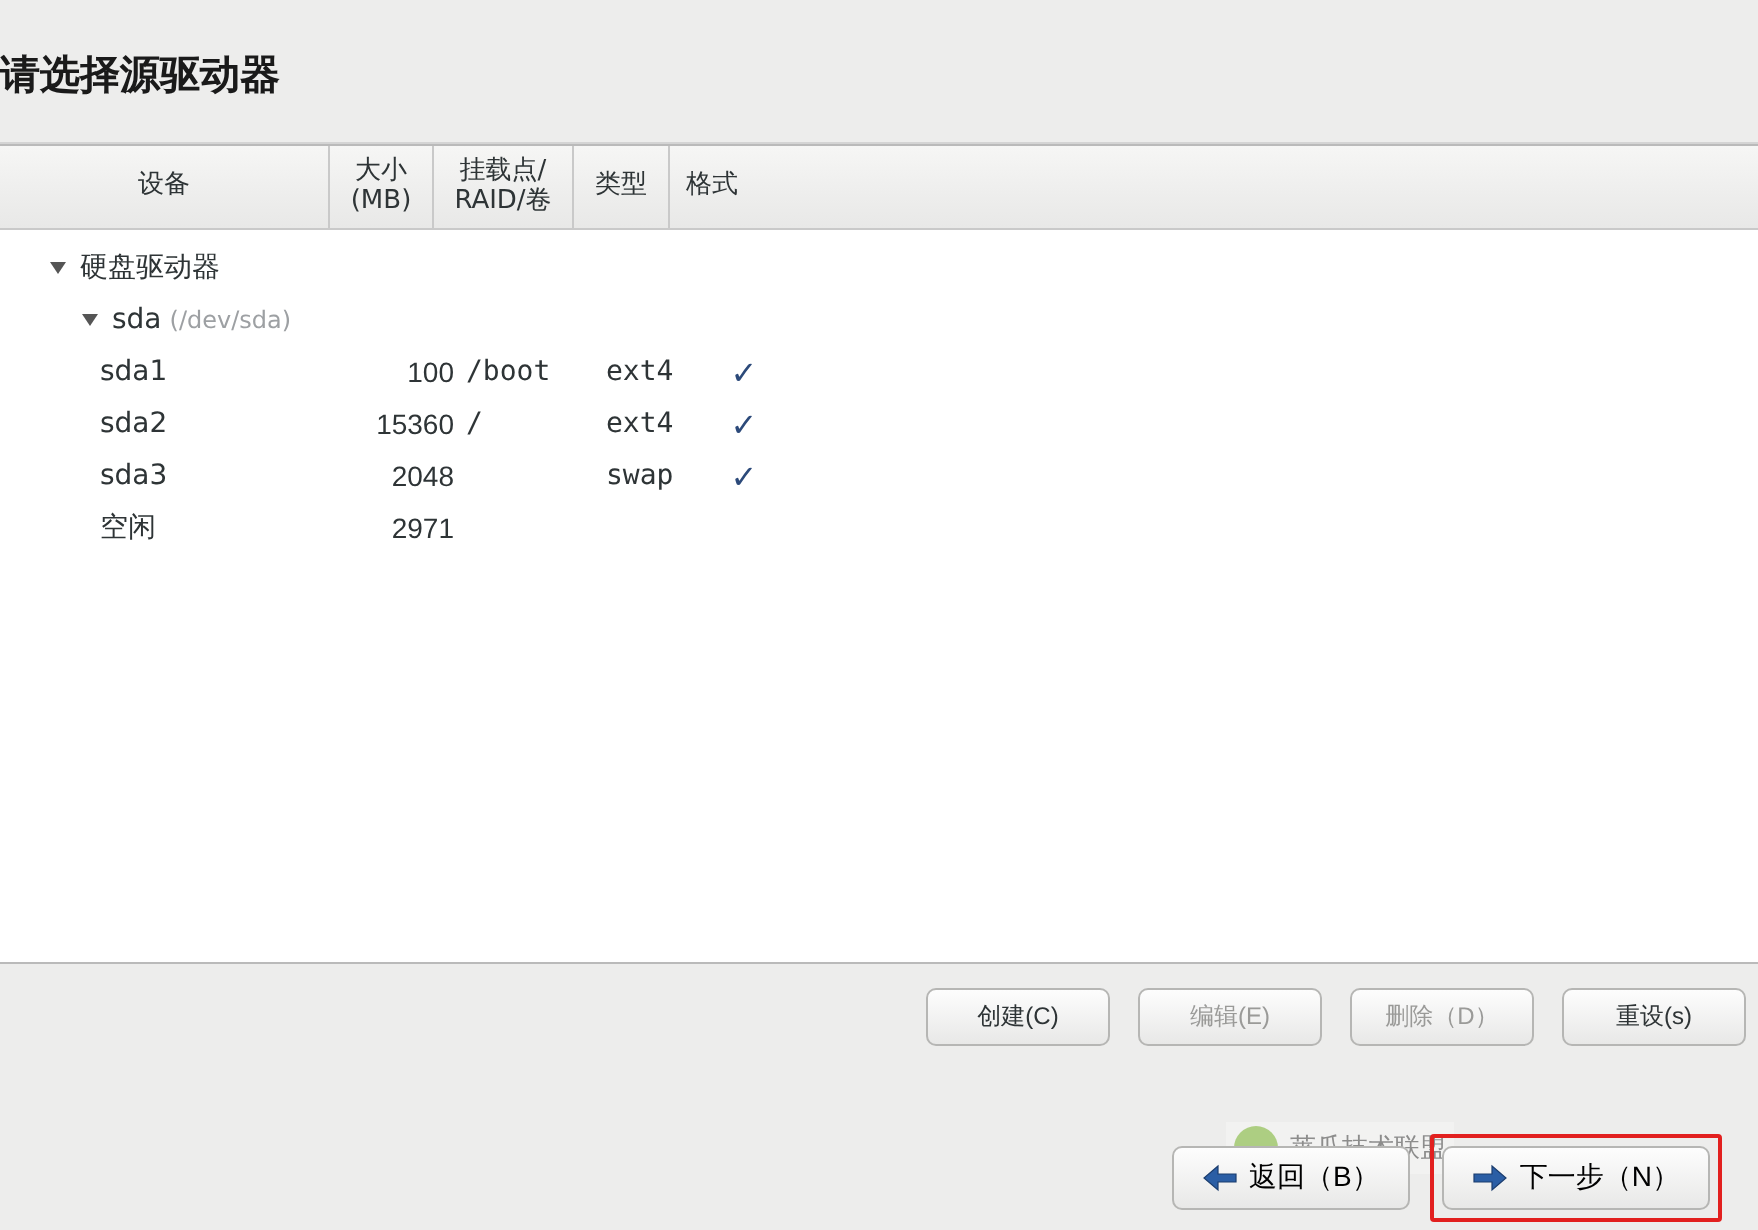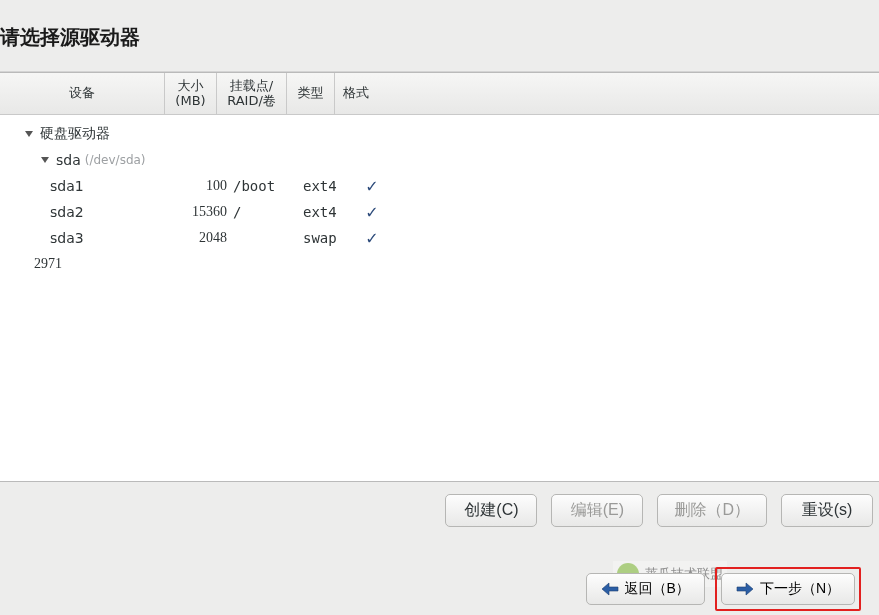--- a/index.html
+++ b/index.html
@@ -55,21 +55,21 @@
   .tree { padding: 6px 0; }
   .row {
     display: flex;
     align-items: center;
     height: 26px;
     font-size: 14px;
     margin-left: 16px;
   }
   .cell { display: flex; align-items: center; }
   .cell.device { width: 165px; }
-  .cell.size   { width: 52px; justify-content: flex-end; padding-right: 6px; font-family: Liberation Serif, serif; }
+  .cell.size   { width: 52px; justify-content: flex-end; padding-right: 6px; font-family: Liberation Sans, sans-serif; }
   .cell.mount  { width: 70px; font-family: "DejaVu Sans Mono", monospace; }
   .cell.type   { width: 48px; font-family: "DejaVu Sans Mono", monospace; }
   .cell.format { width: 42px; justify-content: center; }
   .toggle {
     width: 14px; height: 14px;
     display: inline-flex;
     align-items: center;
     justify-content: center;
     margin-right: 4px;
     cursor: pointer;
@@ -84,21 +84,21 @@
     justify-content: flex-end;
     padding: 12px 6px 10px 0;
     gap: 14px;
     background: #ededec;
   }
   .btn {
     background: linear-gradient(#fdfdfd, #e8e8e7);
     border: 1px solid #b6b6b4;
     border-radius: 5px;
     padding: 5px 16px;
-    font-size: 16px;
+    font-size: 12px;
     color: #2e3436;
     cursor: pointer;
     min-width: 92px;
   }
   .btn.disabled {
     color: #9a9a98;
     cursor: default;
   }
   .nav-row {
     position: absolute;
@@ -218,20 +218,23 @@
         </div>
       <div class="cell size">2048</div>
       <div class="cell mount"></div>
       <div class="cell type">swap</div>
       <div class="cell format">
           <span class="check">✓</span>
         </div>
     </div>
 
     <div class="row">
+      <div class="cell device indent2">
+          <span>空闲</span>
+        </div>
       <div class="cell size">2971</div>
       <div class="cell mount"></div>
       <div class="cell type"></div>
       <div class="cell format"></div>
     </div>
   </div>
 </div>
 
 <div class="button-row">
   <button class="btn">创建(C)</button>

